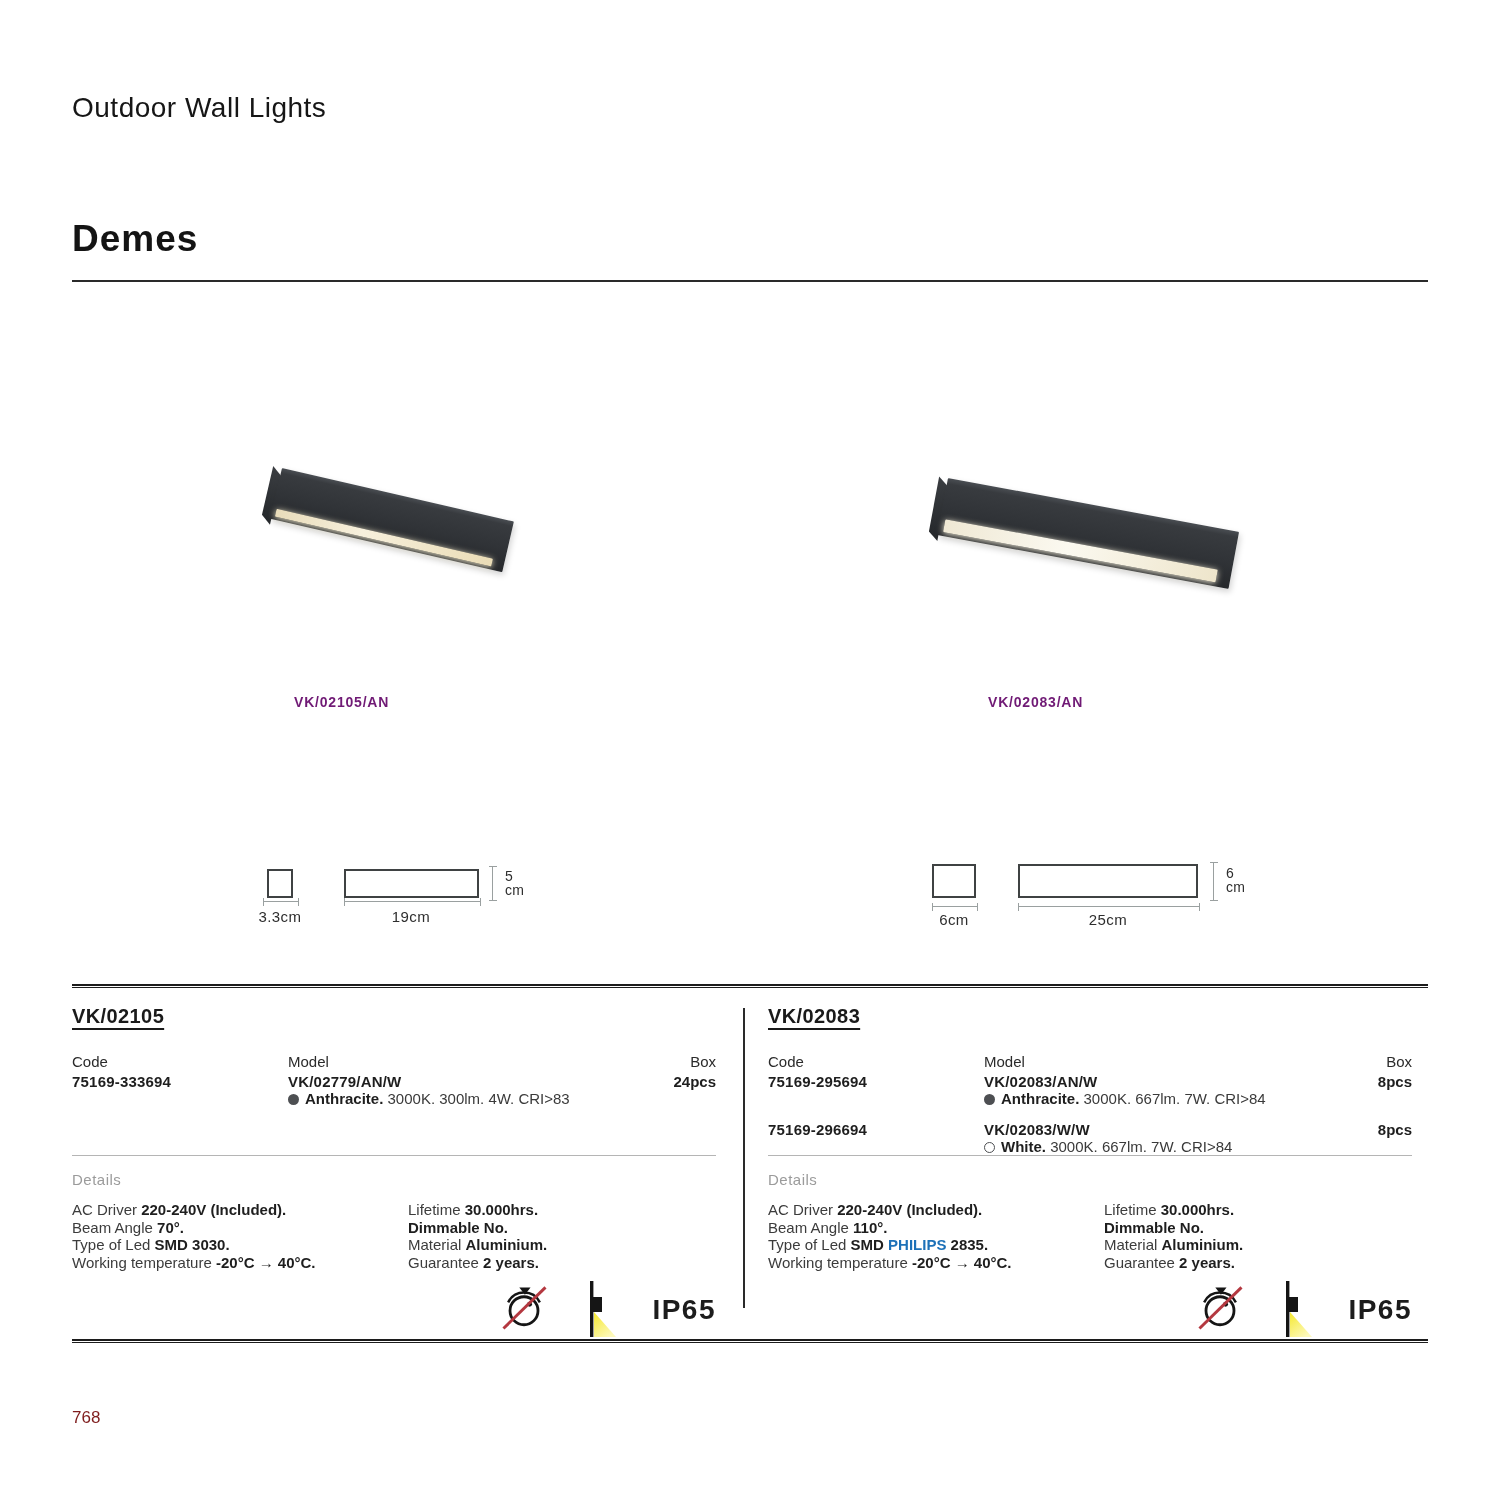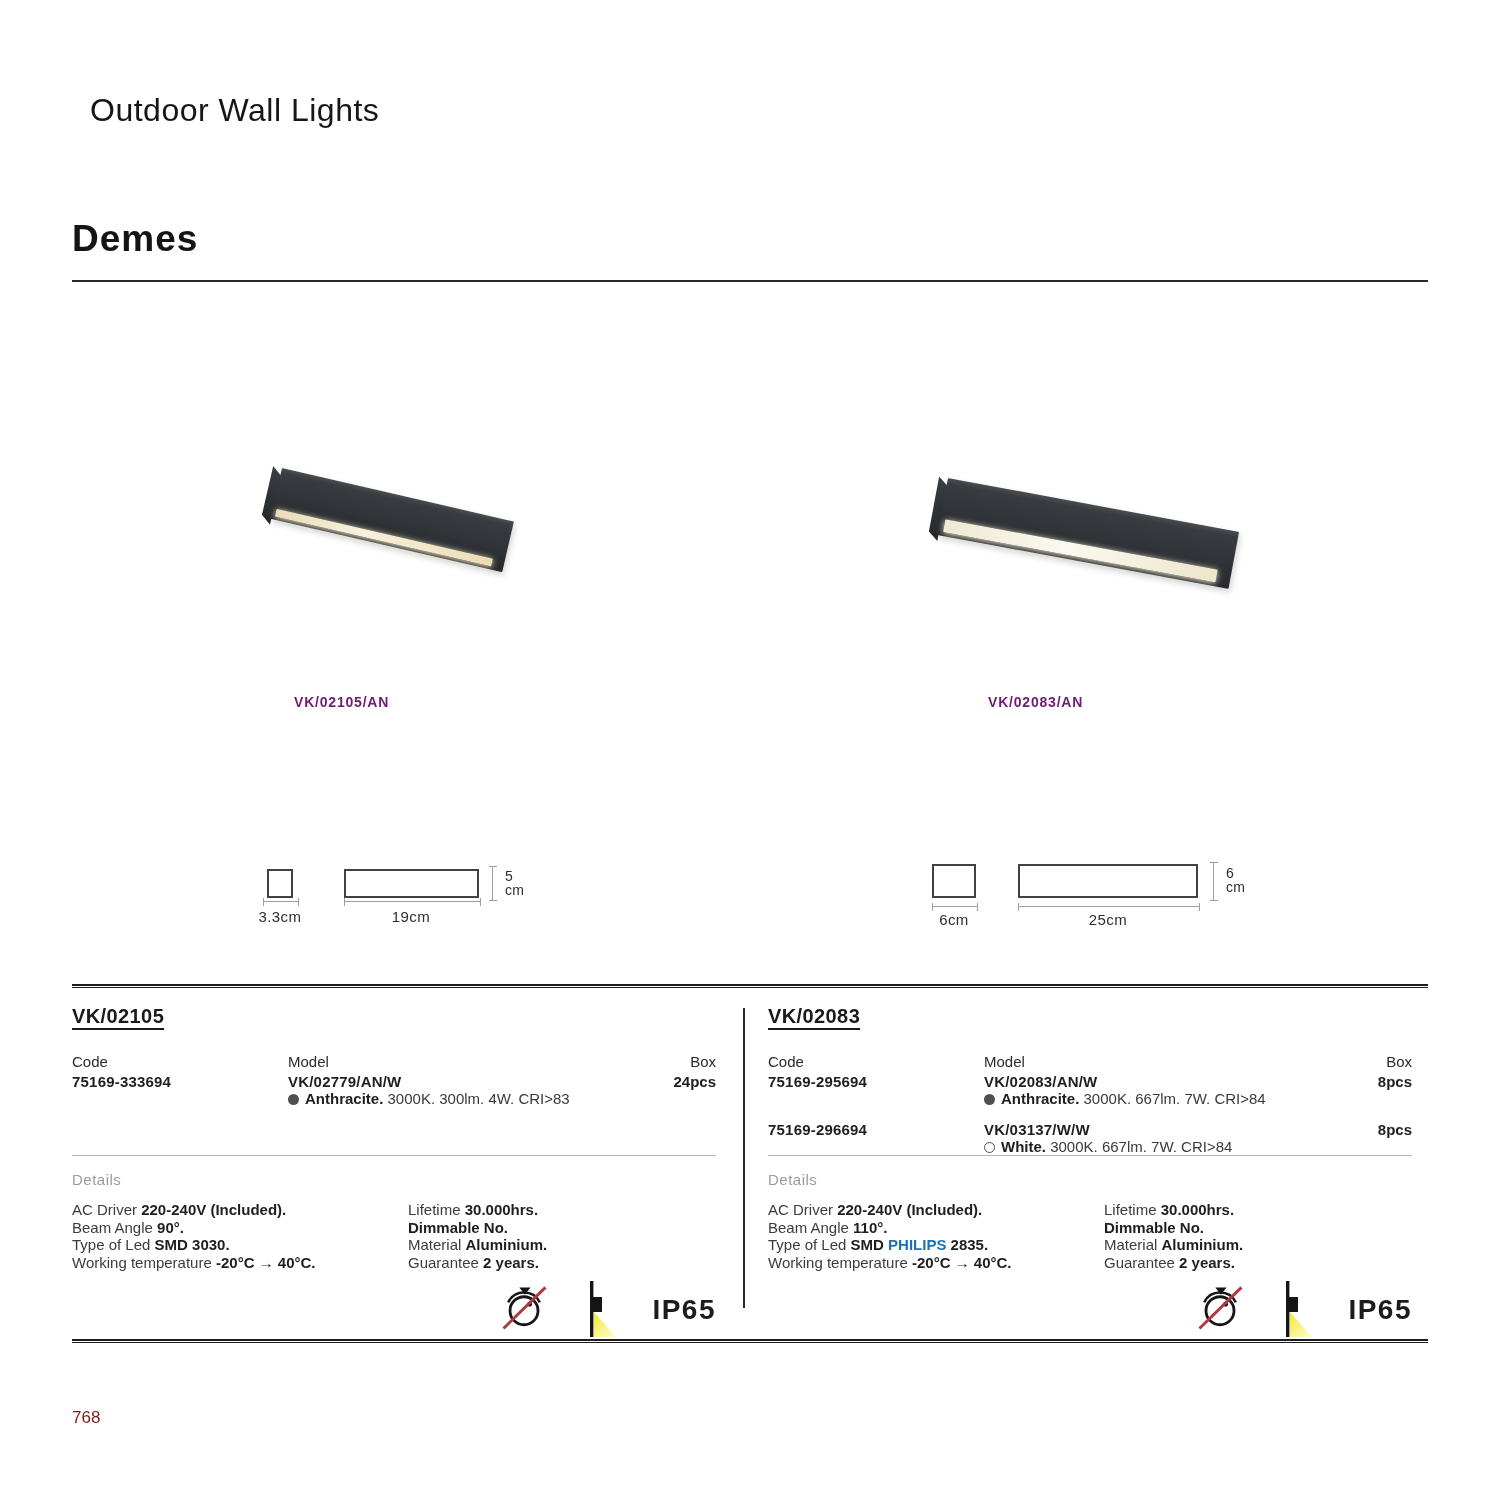--- a/index.html
+++ b/index.html
@@ -1,21 +1,21 @@
 <!DOCTYPE html>
 <html><head>
 <meta charset="utf-8">
 <style>
   html,body{margin:0;padding:0;background:#ffffff;}
   #page{position:relative;width:1500px;height:1500px;background:#ffffff;overflow:hidden;
         font-family:"Liberation Sans", sans-serif;color:#1e1e1e;}
   .abs{position:absolute;}
 
   
-  .category{left:72px;top:92px;font-size:32px;font-weight:400;letter-spacing:.5px;color:#161616;margin-left:18px;}
+  .category{left:72px;top:92px;font-size:28px;font-weight:400;letter-spacing:.5px;color:#161616;}
   .family{left:72px;top:218px;font-size:37px;font-weight:700;letter-spacing:1px;color:#141414;}
   .rule{height:2px;background:#2a2a2a;}
   .thickrule{height:4px;border-top:2px solid #1c1c1c;border-bottom:1px solid #1c1c1c;box-sizing:border-box;background:transparent;}
 
   
   .lamp{position:absolute;transform-origin:left top;}
   .lamp .body{position:absolute;inset:0;border-radius:1px;
      background:linear-gradient(180deg,#4a4e53 0%,#383b3f 10%,#303337 55%,#26282b 100%);
      box-shadow:2px 3px 6px rgba(0,0,0,.18);}
   .lamp .endcap{position:absolute;left:-9px;top:4px;width:10px;height:96%;
@@ -134,21 +134,21 @@
             <div class="m-spec"><span class="sw filled"></span><b class="m-variant">Anthracite. </b><span class="m-specs">3000K. 300lm. 4W. CRI&gt;83</span></div>
           </div>
           <span class="r-box">24pcs</span>
         </div>
       </div>
     <div class="sec-divider"></div>
     <div class="details-heading">Details</div>
     <div class="details-grid">
       <div class="d-col">
           <div class="d-line"><span class="d-label">AC Driver </span><b class="d-value">220-240V (Included).</b></div>
-          <div class="d-line"><span class="d-label">Beam Angle </span><b class="d-value">90°.</b></div>
+          <div class="d-line"><span class="d-label">Beam Angle </span><b class="d-value">70°.</b></div>
           <div class="d-line"><span class="d-label">Type of Led </span><b class="d-value">SMD 3030.</b></div>
           <div class="d-line"><span class="d-label">Working temperature </span><b class="d-value">-20°C → 40°C.</b></div>
         </div>
       <div class="d-col right">
           <div class="d-line"><span class="d-label">Lifetime </span><b class="d-value">30.000hrs.</b></div>
           <div class="d-line"><b class="d-value">Dimmable No.</b></div>
           <div class="d-line"><span class="d-label">Material </span><b class="d-value">Aluminium.</b></div>
           <div class="d-line"><span class="d-label">Guarantee </span><b class="d-value">2 years.</b></div>
         </div>
     </div>
@@ -189,21 +189,21 @@
           <span class="r-code">75169-295694</span>
           <div class="r-model">
             <div class="m-name">VK/02083/AN/W</div>
             <div class="m-spec"><span class="sw filled"></span><b class="m-variant">Anthracite. </b><span class="m-specs">3000K. 667lm. 7W. CRI&gt;84</span></div>
           </div>
           <span class="r-box">8pcs</span>
         </div>
         <div class="m-row" style="top: 48px;">
           <span class="r-code">75169-296694</span>
           <div class="r-model">
-            <div class="m-name">VK/03137/W/W</div>
+            <div class="m-name">VK/02083/W/W</div>
             <div class="m-spec"><span class="sw outline"></span><b class="m-variant">White. </b><span class="m-specs">3000K. 667lm. 7W. CRI&gt;84</span></div>
           </div>
           <span class="r-box">8pcs</span>
         </div>
       </div>
     <div class="sec-divider"></div>
     <div class="details-heading">Details</div>
     <div class="details-grid">
       <div class="d-col">
           <div class="d-line"><span class="d-label">AC Driver </span><b class="d-value">220-240V (Included).</b></div>

